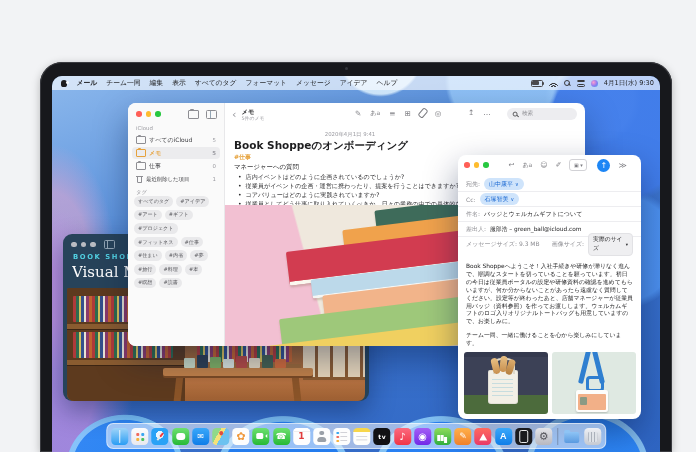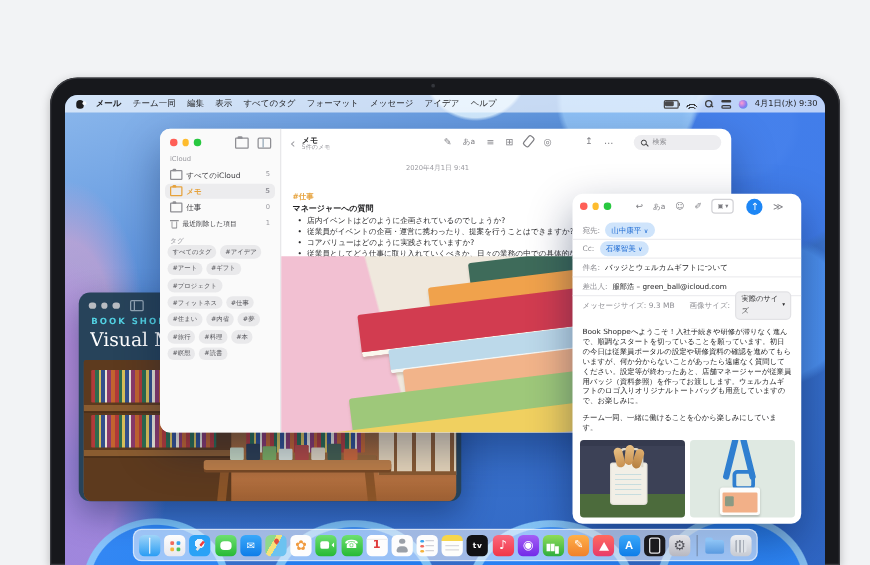--- a/index.html
+++ b/index.html
@@ -123,21 +123,21 @@
   .n-ttl .t1{font-size:6.4px;font-weight:bold;color:#2c2c2e;}
   .n-ttl .t2{font-size:4.9px;color:#9a9aa0;}
   .n-ticons{position:absolute;top:5px;display:flex;align-items:center;gap:9px;font-size:7.5px;color:#7d7d82;}
   .n-ticons .fmt{font-size:6px;letter-spacing:0;}
   .i-clip{width:4px;height:8px;border:1px solid #7d7d82;border-radius:2px;transform:rotate(40deg);}
   .n-search{position:absolute;left:282px;top:5px;width:70px;height:12px;background:#ededf0;border-radius:6px;
             display:flex;align-items:center;gap:3px;padding:0 5px;box-sizing:border-box;color:#8e8e93;font-size:5.6px;}
   .n-date{position:absolute;left:0;right:110px;top:28px;text-align:center;font-size:5.4px;color:#9a9aa0;}
   .n-title{position:absolute;left:9px;top:36px;font-size:10.5px;font-weight:bold;color:#1d1d1f;white-space:nowrap;}
   .n-tag{position:absolute;left:9px;top:50px;font-size:6px;color:#e6a23c;font-weight:bold;}
-  .n-h2{position:absolute;left:9px;top:60px;font-size:6.4px;font-weight:bold;color:#1d1d1f;}
+  .n-h2{position:absolute;left:9px;top:60px;font-size:6.4px;font-weight:normal;color:#1d1d1f;}
   .n-bullets{position:absolute;left:9px;right:4px;top:69px;font-size:6.1px;color:#2c2c2e;line-height:1.5;}
   .n-bullets div{white-space:nowrap;overflow:hidden;}
   .n-bullets div:before{content:"•";margin:0 4px 0 4px;color:#2c2c2e;}
   .n-img{position:absolute;left:0;right:0;top:102px;bottom:0;overflow:hidden;
          background:linear-gradient(75deg,#f2c0d2 0 26%,#efe8dd 26.5% 100%);}
   .book{position:absolute;border-radius:2px;transform:rotate(-7deg);box-shadow:0 2px 2px rgba(120,90,60,.25);}
   .bk1{left:150px;top:-6px;width:190px;height:22px;background:#3e6b5a;}
   .bk2{left:118px;top:12px;width:215px;height:22px;background:#f0a24c;border-bottom:3px solid #f7f3e8;}
   .bk3{left:62px;top:32px;width:245px;height:30px;background:#d23c50;border-bottom:4px solid #fbf8ef;}
   .bk4{left:86px;top:62px;width:210px;height:16px;background:#bcd9ea;border-bottom:3px solid #f4f6f4;}
@@ -356,20 +356,21 @@
       </div>
       <div class="n-ticons" style="left:243px;">
         <span>↥</span>
         <span>…</span>
       </div>
       <div class="n-search">
         <span class="i-srch" style="transform:scale(.8);"></span>
         <span>検索</span>
       </div>
       <div class="n-date">2020年4月1日 9:41</div>
+      <div class="n-title">Book Shoppeのオンボーディング</div>
       <div class="n-tag">#仕事</div>
       <div class="n-h2">マネージャーへの質問</div>
       <div class="n-bullets">
         <div>店内イベントはどのように企画されているのでしょうか?</div>
         <div>従業員がイベントの企画・運営に携わったり、提案を行うことはできますか?</div>
         <div>コアバリューはどのように実践されていますか?</div>
         <div>従業員としてどう仕事に取り入れていくべきか、日々の業務の中での具体的な実践例があれば、</div>
       </div>
       <div class="n-img">
         <div class="book bk1"></div>

